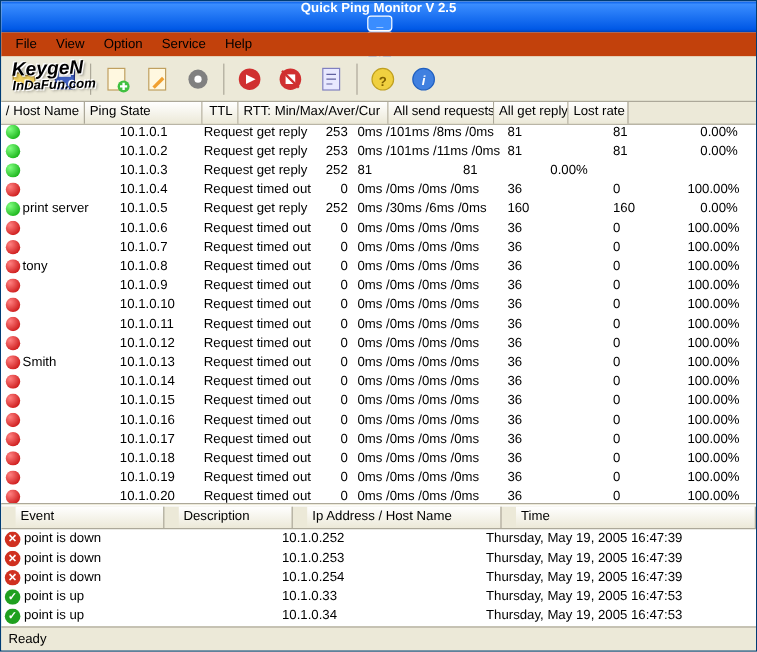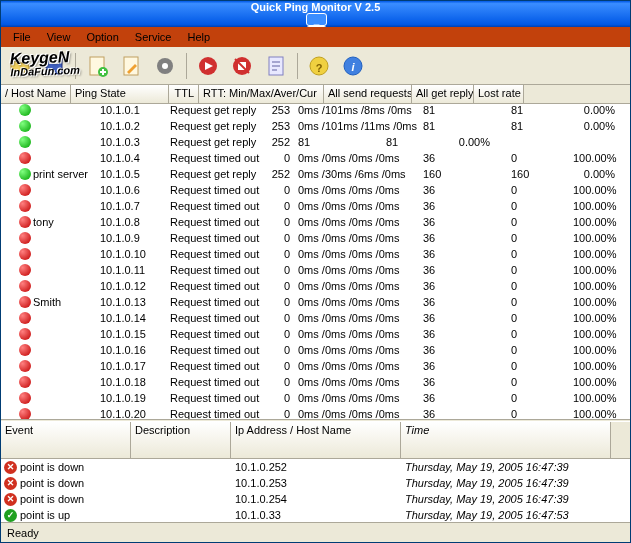--- a/index.html
+++ b/index.html
@@ -19,32 +19,32 @@
 .col-desc { width: 95px; }
 .col-ip { width: 70px; }
 .col-state { width: 98px; }
 .col-ttl { width: 30px; text-align: right; }
 .col-rtt { width: 125px; }
 .col-send { width: 88px; }
 .col-reply { width: 62px; }
 .col-lost { width: 50px; text-align: right; }
 .row { display: flex; height: 16px; align-items: flex-start; }
 .row div { padding: 0 4px; white-space: nowrap; overflow: hidden; }
-.row .col-desc { display: flex; align-items: center; gap: 2px; padding-left: 18px; }
+.row .col-desc { display: flex; align-items: center; gap: 2px; padding-left: 4px; }
 .dot { width: 12px; height: 12px; border-radius: 50%; flex-shrink: 0; }
 .dot.red { background: radial-gradient(circle at 30% 30%, #ff8080, #c00000); }
 .dot.green { background: radial-gradient(circle at 30% 30%, #80ff80, #00a000); }
 .splitter { height: 3px; background: #ece9d8; border-top: 1px solid #aca899; border-bottom: 1px solid #fff; cursor: ns-resize; }
 .event-list { height: 100px; background: white; overflow: auto; }
 .event-header { display: flex; background: #ece9d8; border-bottom: 1px solid #aca899; position: sticky; top: 0; }
-.event-header div { border-right: 1px solid #aca899; padding: 2px 4px; background: linear-gradient(to bottom, #fff, #ece9d8); height: 36px; }
+.event-header div { border-right: 1px solid #aca899; padding: 2px 4px; background: linear-gradient(to bottom, #fff, #ece9d8); height: 18px; margin-left: 12px; }
 .ecol-event { width: 130px; }
 .ecol-desc { width: 100px; }
 .ecol-ip { width: 170px; }
-.ecol-time { width: 210px; font-style: italic; }
+.ecol-time { width: 210px; }
 .erow { display: flex; height: 16px; align-items: center; }
 .erow div { padding: 0 4px; white-space: nowrap; overflow: hidden; }
 .erow .ecol-event { display: flex; align-items: center; gap: 3px; padding-left: 3px; }
 .eicon { width: 13px; height: 13px; border-radius: 50%; display: flex; align-items: center; justify-content: center; font-size: 9px; font-weight: bold; color: white; flex-shrink: 0; }
 .eicon.err { background: #d03020; }
 .eicon.ok { background: #20a020; }
 .statusbar { height: 20px; background: #ece9d8; border-top: 1px solid #aca899; display: flex; align-items: center; padding: 0 6px; }
 .watermark { position: absolute; top: 50px; left: 10px; font-family: Georgia, serif; font-size: 18px; font-weight: bold; font-style: italic; color: black; text-shadow: 1px 1px 0 #fff, -1px -1px 0 #fff, 2px 2px 2px rgba(0,0,0,.3); transform: rotate(-2deg); pointer-events: none; line-height: 1; }
 .watermark div:first-child { font-size: 16px; }
 ::-webkit-scrollbar { width: 16px; height: 16px; }

